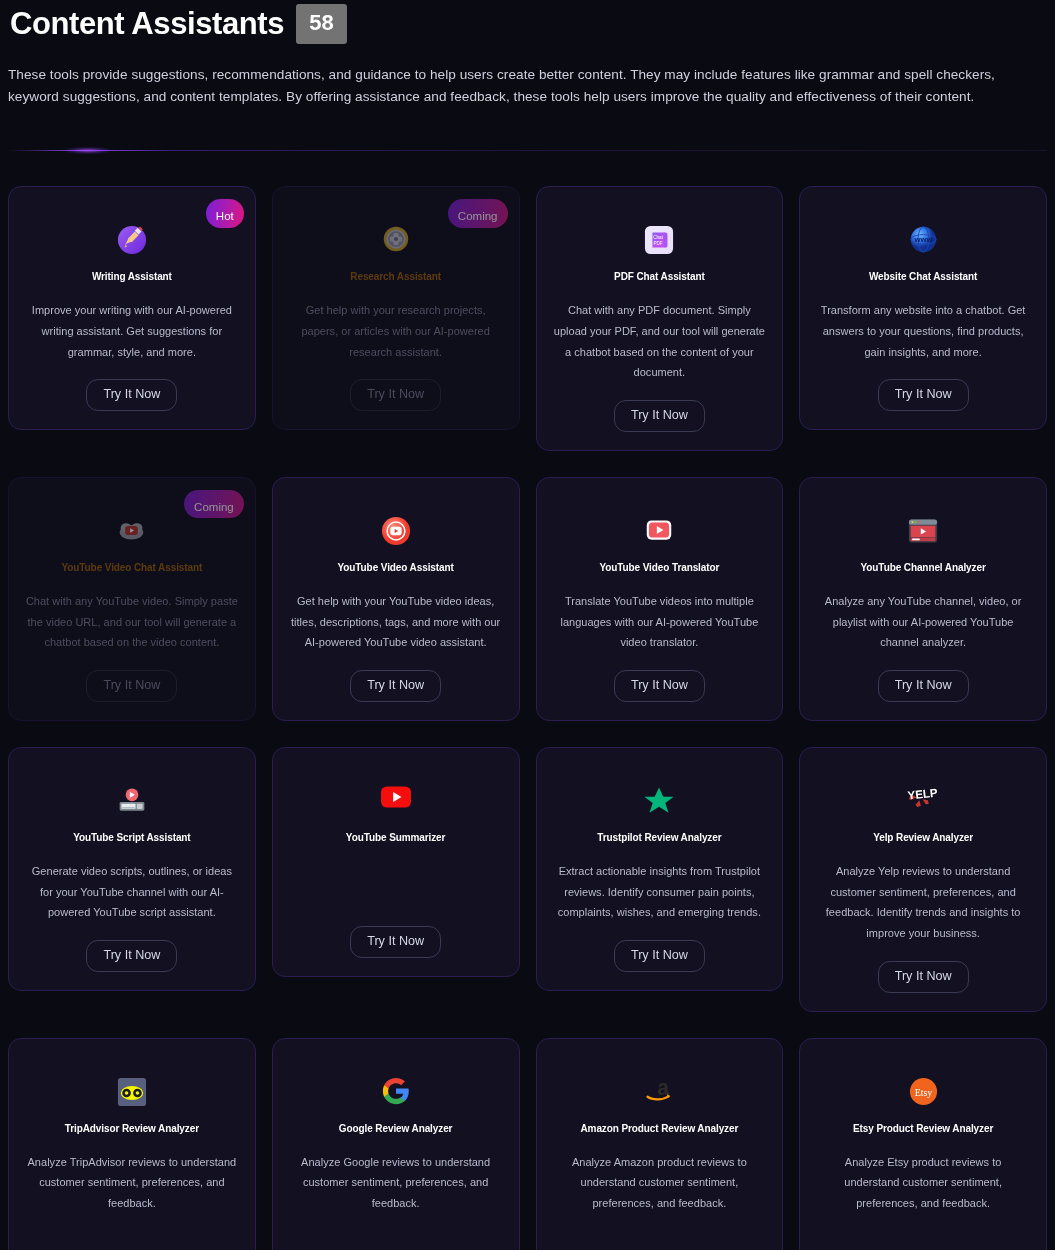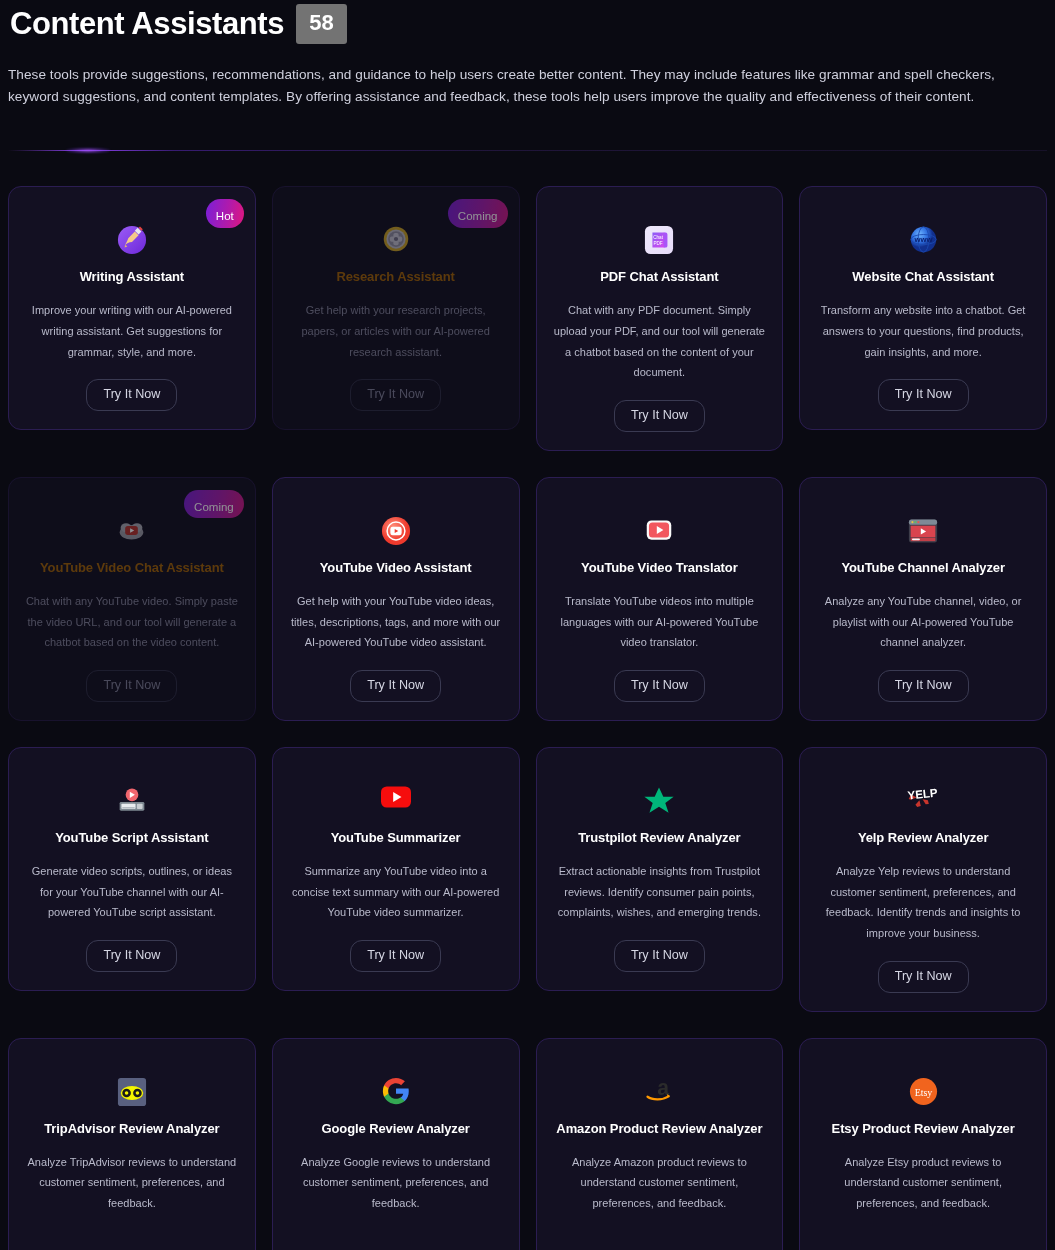--- a/index.html
+++ b/index.html
@@ -77,21 +77,21 @@
   }
 
   .card-icon{
     width:32px;height:32px;margin:16px 0 10px;
     display:flex;align-items:flex-start;justify-content:center;
     font-size:27px;line-height:1;
   }
   .card-icon svg{display:block;}
 
   .card-title{
-    font-size:13px;font-weight:700;color:#ffffff;text-align:center;
+    font-size:10px;font-weight:700;color:#ffffff;text-align:center;
     line-height:19px;letter-spacing:-0.1px;margin-bottom:14px;
   }
   .card.is-coming .card-title{color:#a16207;}
 
   .card-desc{
     font-size:11px;line-height:20.8px;color:#b9bacb;text-align:center;
     letter-spacing:0.02px;margin-bottom:17px;
   }
   .card.is-coming .card-desc{color:#82829a;}
 
@@ -292,21 +292,20 @@
         <button class="try-btn">Try It Now</button>
       </div>
       <div class="card">
         <span class="card-icon">
           <svg width="30" height="22" viewBox="0 0 34 24">
             <rect x="0" y="0" width="34" height="24" rx="6.5" fill="#f60d0d"></rect>
             <path d="M13.8 6.4v11.2l9.4-5.6z" fill="#ffffff"></path>
           </svg>
         </span>
         <div class="card-title">YouTube Summarizer</div>
-        <div class="card-desc">Summarize any YouTube video into a concise text summary with our AI-powered YouTube video summarizer.</div>
         <div class="spacer"></div>
         <button class="try-btn">Try It Now</button>
       </div>
       <div class="card">
         <span class="card-icon">
           <svg width="30" height="29" viewBox="0 0 32 30">
             <path d="M16 1l4.6 10.1 11-.1-8.9 6.6 3.5 10.4L16 21.6 5.8 28l3.5-10.4L.4 11l11 .1z" fill="#00b67a"></path>
           </svg>
         </span>
         <div class="card-title">Trustpilot Review Analyzer</div>

